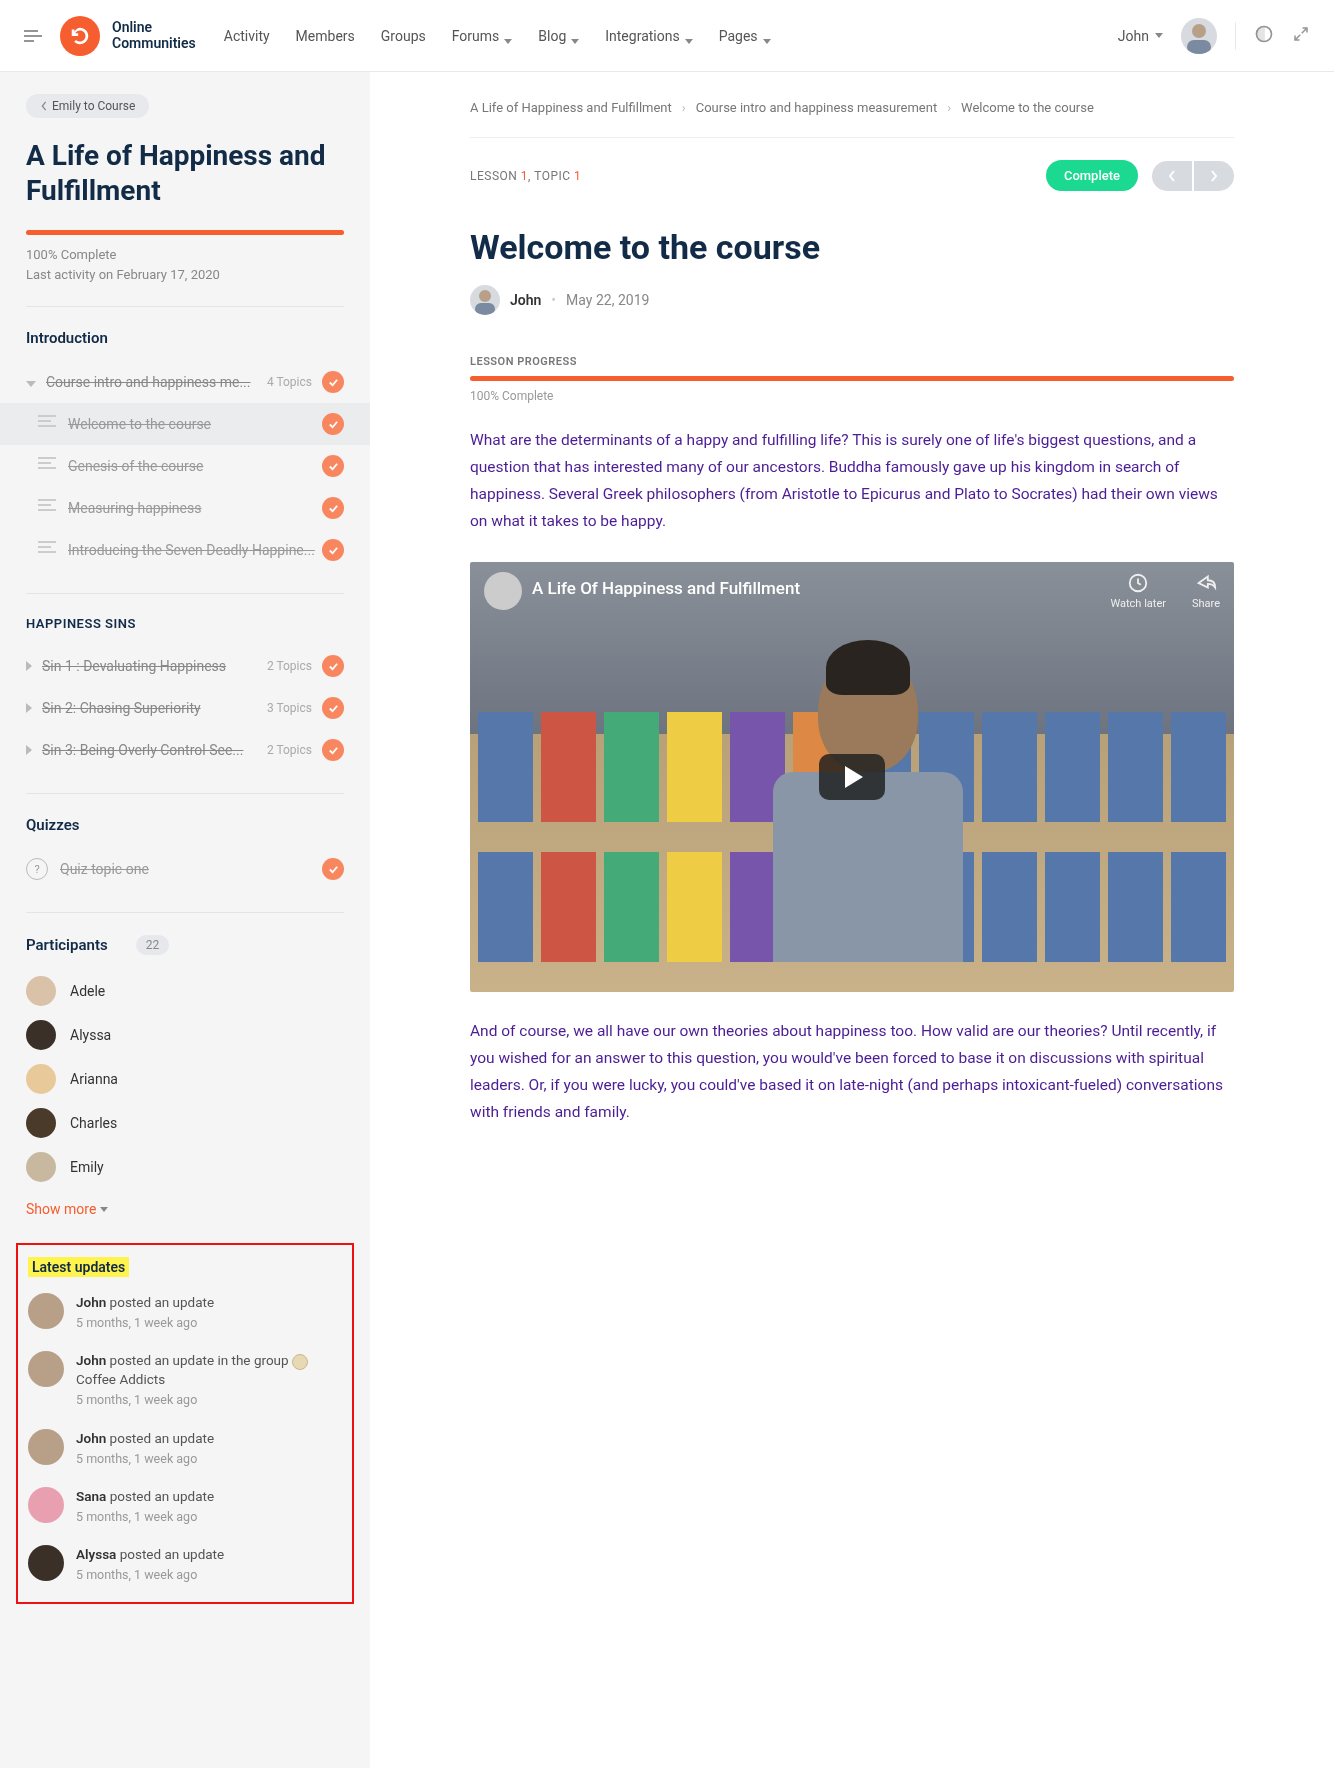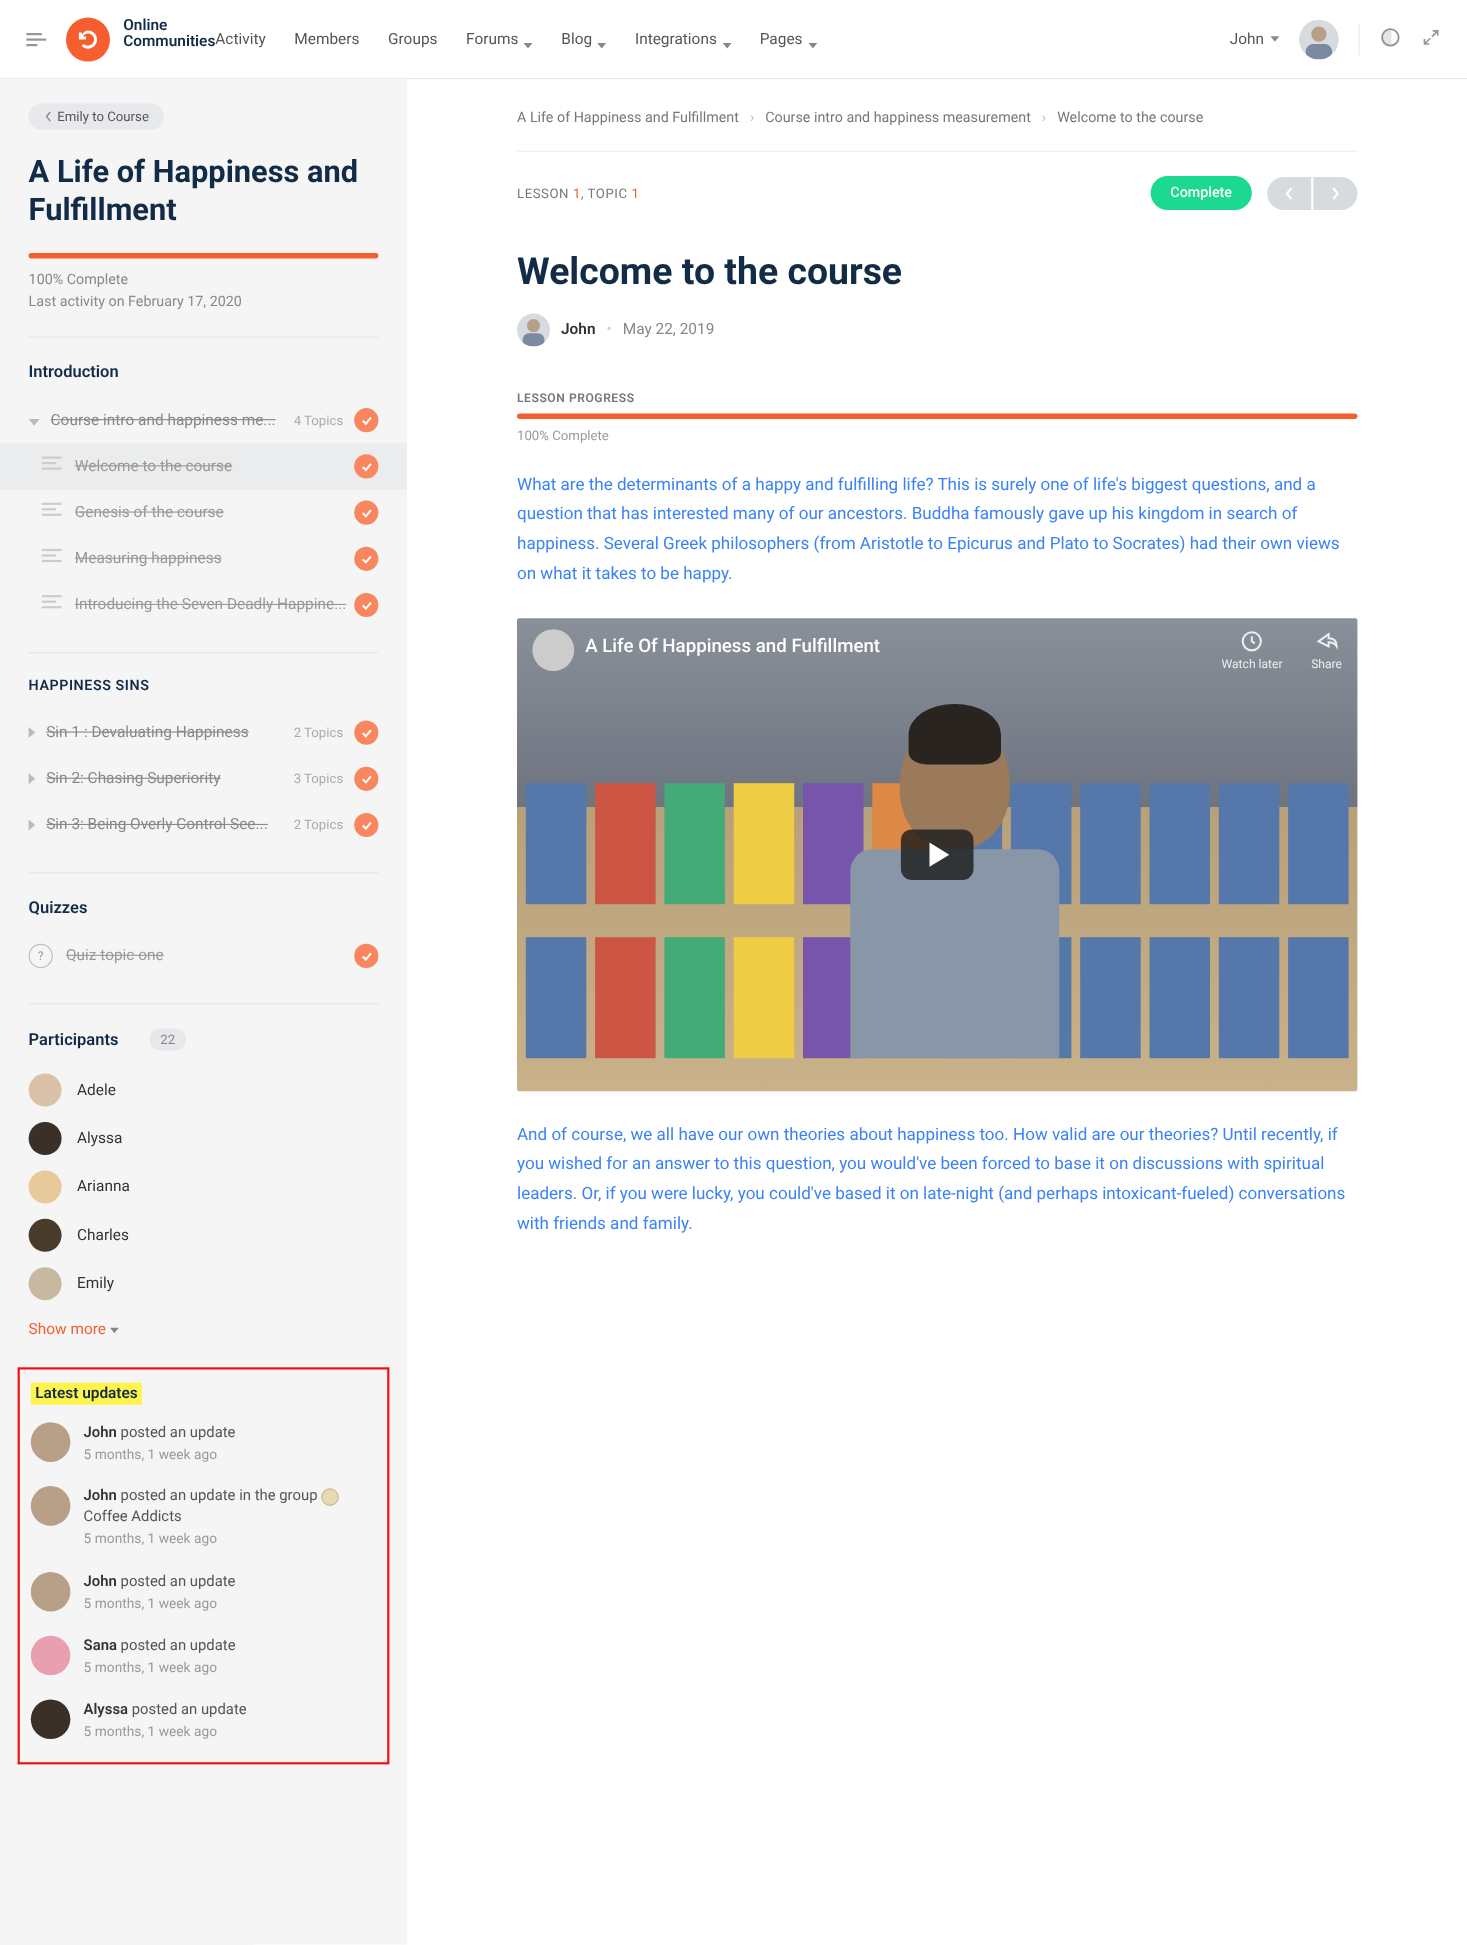--- a/index.html
+++ b/index.html
@@ -3,21 +3,21 @@
 <meta charset="utf-8">
 <style>
 *{box-sizing:border-box;margin:0;padding:0}
 body{font-family:-apple-system,BlinkMacSystemFont,"Segoe UI",Roboto,Helvetica,Arial,sans-serif;color:#122b46;background:#fff;font-size:14px}
 .header{display:flex;align-items:center;height:72px;padding:0 24px;border-bottom:1px solid #e7e9ec}
 .menu-icon{display:flex;flex-direction:column;gap:3px;margin-right:18px;cursor:pointer}
 .menu-icon span{display:block;height:2px;background:#939597}
 .menu-icon span:nth-child(1){width:14px}
 .menu-icon span:nth-child(2){width:18px}
 .menu-icon span:nth-child(3){width:10px}
-.logo-wrap{display:flex;align-items:flex-start;gap:12px;}
+.logo-wrap{display:flex;align-items:center;gap:12px;margin-right:28px}
 .logo-circle{width:40px;height:40px;border-radius:50%;background:#f65d2f;display:flex;align-items:center;justify-content:center}
 .logo-text{display:flex;flex-direction:column;line-height:1.1;font-weight:600;font-size:14px;color:#122b46}
 .nav{display:flex;gap:26px;font-size:14px;color:#555}
 .nav-item{display:flex;align-items:flex-end;gap:5px;cursor:pointer}
 .chev{width:0;height:0;border-left:4px solid transparent;border-right:4px solid transparent;border-top:5px solid #888}
 .header-right{margin-left:auto;display:flex;align-items:center;gap:18px}
 .user-name{display:flex;align-items:center;gap:6px;color:#555}
 .avatar{width:36px;height:36px;border-radius:50%;background:#d7dadf;display:flex;align-items:center;justify-content:center;overflow:hidden}
 .avatar svg{width:100%;height:100%}
 .hdr-icon{color:#939597;cursor:pointer}
@@ -71,21 +71,21 @@
 .nav-arrow:last-child{border-radius:0 15px 15px 0}
 .nav-arrow svg{width:8px;height:12px}
 .page-title{font-size:34px;font-weight:700;margin:36px 0 18px}
 .author-row{display:flex;align-items:center;gap:10px;color:#888;font-size:14px}
 .author-row .aav{width:30px;height:30px;border-radius:50%;background:#d7dadf;overflow:hidden}
 .author-row .n{font-weight:600;color:#333}
 .author-row .dot{color:#ccc}
 .lp-label{font-size:11px;font-weight:600;letter-spacing:.5px;color:#777;margin-top:40px}
 .lp-bar{height:5px;background:#f65d2f;border-radius:3px;margin:8px 0}
 .lp-txt{font-size:12px;color:#999}
-.body-text{font-size:15.5px;line-height:1.75;color:#3b82f6;margin-top:24px}
+.body-text{font-size:15.5px;line-height:1.75;color:#4c1d95;margin-top:24px}
 .video{position:relative;width:100%;height:430px;margin:26px 0;background:linear-gradient(180deg,#8a9099 0%,#6d7480 40%,#b8a078 40%,#c9b28a 100%);border-radius:2px;overflow:hidden}
 .video-title{position:absolute;top:16px;left:62px;color:#fff;font-size:17px;font-weight:500}
 .video-av{position:absolute;top:10px;left:14px;width:38px;height:38px;border-radius:50%;background:#ccc}
 .yt-ctrl{position:absolute;top:10px;right:14px;display:flex;gap:26px;color:#eee;font-size:11px;text-align:center}
 .yt-ctrl div{display:flex;flex-direction:column;align-items:center;gap:3px}
 .play{position:absolute;top:50%;left:50%;transform:translate(-50%,-50%);width:66px;height:46px;background:rgba(30,30,30,.82);border-radius:10px;display:flex;align-items:center;justify-content:center}
 .play::after{content:"";border-left:18px solid #fff;border-top:11px solid transparent;border-bottom:11px solid transparent;margin-left:4px}
 .shelf{position:absolute;left:8px;right:8px;height:110px;display:flex;gap:8px}
 .shelf.s1{top:150px}
 .shelf.s2{top:290px}

